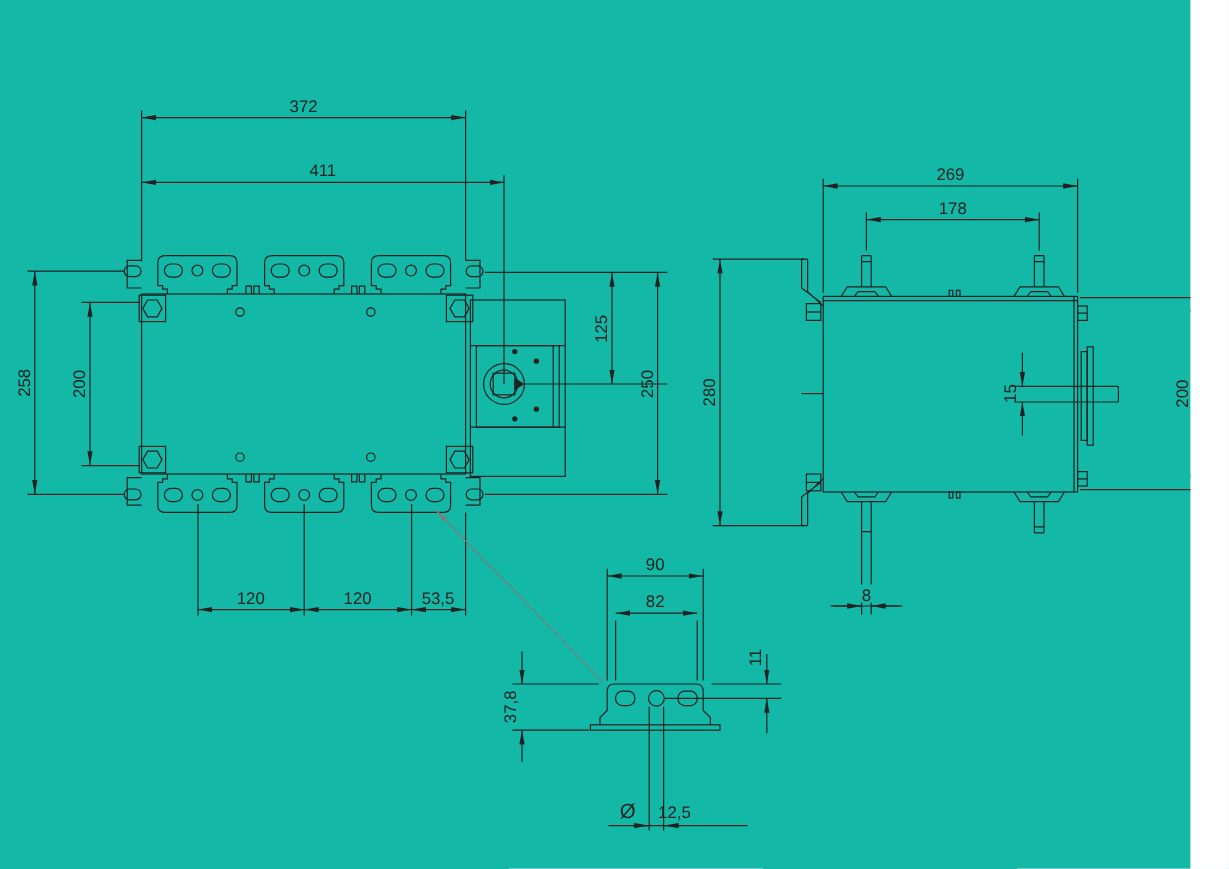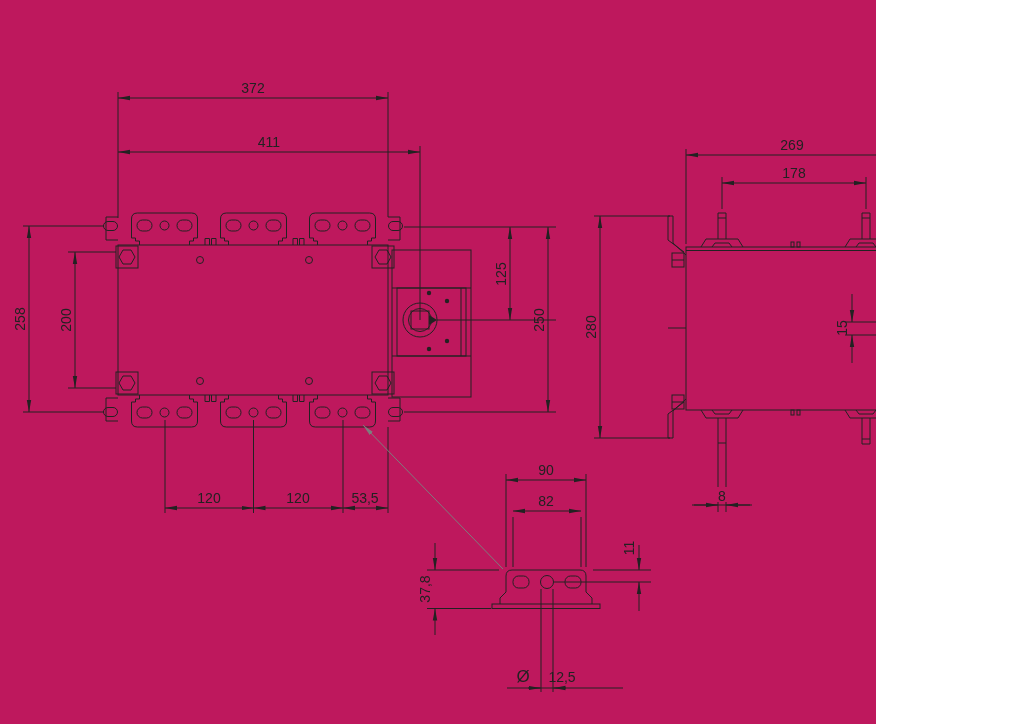--- a/index.html
+++ b/index.html
@@ -1,16 +1,16 @@
 <!DOCTYPE html>
 <html><head>
 <meta charset="utf-8">
 <style>
   html,body{margin:0;padding:0;background:#ffffff;}
-  #canvas{position:relative;width:876px;height:724px;background:#be185d;overflow:hidden;}
+  #canvas{position:relative;width:992px;height:724px;background:#14b8a6;overflow:hidden;}
   .ln{stroke:#222222;stroke-width:1;fill:none;stroke-linecap:butt;stroke-linejoin:miter;}
   .fl{fill:#222222;stroke:none;}
   .gy{stroke:#7d7d7d;}
   text.dim{font-family:"Liberation Sans",sans-serif;font-size:14px;fill:#222222;text-anchor:middle;}
   text.dim.big{font-size:17px;}
 </style>
 </head>
 <body>
 
 <div id="canvas">

